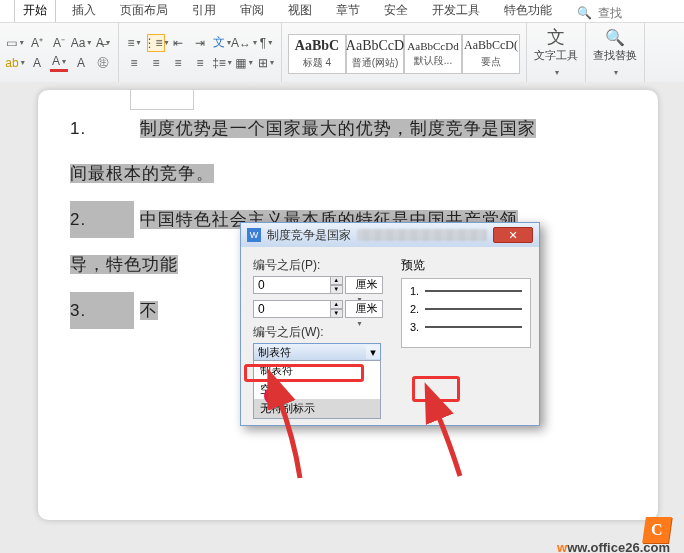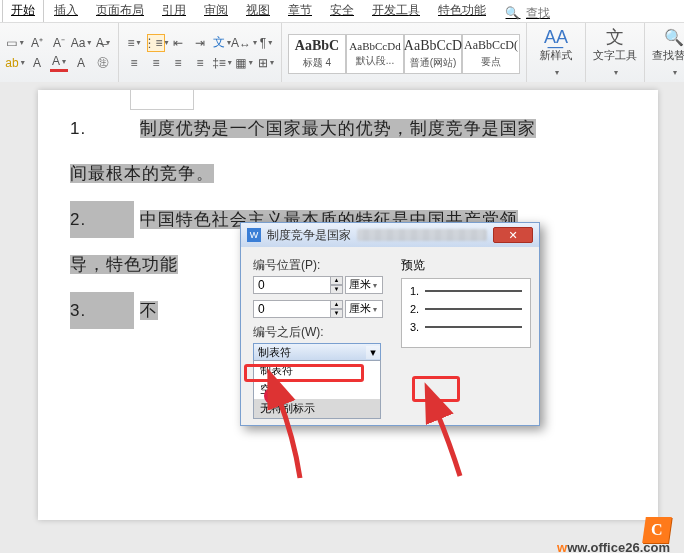--- a/index.html
+++ b/index.html
@@ -1,59 +1,59 @@
 <!DOCTYPE html>
 <html><head>
 <meta charset="utf-8">
 <style>
   * { box-sizing: border-box; margin: 0; padding: 0; }
   body { width: 684px; height: 553px; font-family: "Microsoft YaHei", SimSun, sans-serif; font-size: 12px; background: #eaeaea; position: relative; overflow: hidden; }
 
   
   .ribbon-wrap { background: #fff; border-bottom: 1px solid #d0d0d0; }
-  .tabs { height: 22px; display: flex; align-items: flex-end; gap: 2px; padding-left: 2px; font-size: 12px; text-decoration: underline; }
+  .tabs { height: 22px; display: flex; align-items: flex-end; gap: 8px; padding-left: 14px; font-size: 12px; }
   .tab { padding: 3px 8px; color: #444; cursor: pointer; }
   .tab.active { background: #fff; color: #000; border-top: 1px solid #ccc; border-left: 1px solid #ccc; border-right: 1px solid #ccc; }
   .search { margin-left: 8px; display:flex; align-items:center; color:#777; gap:4px; }
 
   .ribbon { height: 60px; display: flex; align-items: stretch; background: linear-gradient(#f9f9f9,#eef0f2); border-top:1px solid #ddd; }
   .group { border-right: 1px solid #d8d8d8; padding: 2px 6px; display:flex; flex-direction:column; justify-content:center; gap:2px; }
   .row { display:flex; align-items:center; gap:4px; }
   .ico { width:18px; height:18px; display:inline-flex; align-items:center; justify-content:center; color:#555; font-size:12px; }
   .dd::after{content:"▾"; font-size:8px; margin-left:2px; color:#666;}
   .styles { display:flex; gap:0; align-items:flex-start; padding-top:2px;}
   .style-box { width:58px; height:40px; border:1px solid #c8c8c8; background:#fff; display:flex; flex-direction:column; align-items:center; justify-content:center; font-size:10px; }
   .style-box .samp { font-family:"Times New Roman",serif; font-size:14px; color:#333; }
   .style-box .lbl { font-size:10px; color:#555; margin-top:2px;}
   .big-btn { display:flex; flex-direction:column; align-items:center; justify-content:center; width:46px; font-size:11px; color:#444; gap:2px;}
   .big-btn .dd::after{content:"▾";}
 
   
   .workspace { position:absolute; top:82px; left:0; right:0; bottom:0; background:#eaeaea; }
-  .page { position:absolute; top:8px; left:38px; width:620px; height:430px; background:#fff; box-shadow:0 0 6px rgba(0,0,0,.2); padding:20px 32px; }
+  .page { position:absolute; top:8px; left:38px; width:620px; height:430px; background:#fff; box-shadow:0 0 6px rgba(0,0,0,.2); padding:20px 32px;border-radius:10px; }
   .page .marker { position:absolute; top:0; left:92px; width:64px; height:20px; border:1px solid #ccc; border-top:none; }
   .para { font-size:17px; color:#222; line-height:2.2; margin-bottom:8px; letter-spacing:1px; }
   .num { display:inline-block; width:64px; }
   .hl { background:#b9b9b9; }
 
   
   .dialog { position:absolute; top:222px; left:240px; width:300px; background:#f0f0f0; border:1px solid #7a9fcf; box-shadow:4px 4px 10px rgba(0,0,0,.4); font-size:12px; }
   .titlebar { height:24px; background:linear-gradient(#eaf1fb,#c9d9ef); display:flex; align-items:center; padding:0 6px; color:#333; }
   .titlebar .wico { width:14px;height:14px;background:#3a7ed6;color:#fff;font-size:9px;display:flex;align-items:center;justify-content:center;margin-right:6px;}
   .titlebar .blur { flex:1; height:12px; background:repeating-linear-gradient(90deg,#c9c9c9,#c9c9c9 6px,#bfbfbf 6px,#bfbfbf 12px); margin:0 6px; filter:blur(1px); border-radius:2px; opacity:.6;}
   .titlebar .close { width:40px; height:16px; background:#d04a3c; border:1px solid #a82e22; color:#fff; display:flex;align-items:center;justify-content:center; font-size:11px; border-radius:2px;}
   .dlg-body { padding:10px 12px 12px 12px; position:relative; }
   .left-col { width:130px; float:left; }
   .field-row { margin-bottom:6px; }
   .field-lbl { display:block; margin-bottom:2px; color:#333;}
   .spin { display:flex; }
   .spin input { width:78px; height:18px; border:1px solid #abadb3; padding:0 4px; font-size:12px;}
   .spin .btns { width:14px; display:flex; flex-direction:column; }
   .spin .btns span{ flex:1; border:1px solid #abadb3; border-left:none; background:#e9e9e9; font-size:6px; text-align:center; line-height:7px;}
-  .unit { width:44px; height:18px; border:1px solid #abadb3; margin-left:2px; font-size:11px; padding-left:3px; background:#fff;}
+  .unit { width:44px; height:18px; border:1px solid #abadb3; margin-left:2px; font-size:11px; padding-left:10px; background:#fff;}
   .combo { width:128px; height:18px; border:1px solid #7a9fcf; background:linear-gradient(#eaf1fb,#c9d9ef); font-size:11px; padding-left:4px; display:flex; align-items:center; justify-content:space-between;}
   .combo .ar{width:14px;text-align:center;background:rgba(255,255,255,.4);}
   .droplist { width:128px; border:1px solid #9aa6b8; background:#fff; font-size:11px; margin-top:-1px;}
   .droplist div{ padding:2px 6px;}
   .droplist .sel{ background:#d9d9d9;}
   .preview { position:absolute; top:10px; left:160px; width:130px; }
   .preview .pbox { width:130px; height:70px; border:1px solid #b8b8b8; background:#fff; padding:6px 8px; margin-top:4px;}
   .preview .pbox div{ display:flex; align-items:center; margin-bottom:6px; font-size:11px;}
   .preview .pbox .line{ flex:1; border-top:1px solid #555; border-bottom:1px solid #555; height:2px; margin-left:6px;}
   .dlg-buttons { clear:both; text-align:right; padding-top:12px;}
@@ -138,38 +138,31 @@
         <span class="ico dd">⊞</span>
       </div>
     </div>
     <div class="group">
       <div class="styles">
         <div class="style-box">
             <div class="samp" style="font-weight:bold">AaBbC</div>
             <div class="lbl">标题 4</div>
           </div>
         <div class="style-box">
+            <div class="samp">AaBbCcD</div>
+            <div class="lbl">普通(网站)</div>
+          </div>
+        <div class="style-box">
             <div class="samp" style="font-size:11px">AaBbCcDd</div>
             <div class="lbl">默认段...</div>
           </div>
         <div class="style-box">
-            <div class="samp">AaBbCcD</div>
-            <div class="lbl">普通(网站)</div>
-          </div>
-        <div class="style-box">
             <div class="samp" style="font-size:12px">AaBbCcD(</div>
             <div class="lbl">要点</div>
           </div>
-      </div>
-    </div>
-    <div class="group">
-      <div class="big-btn">
-        <span class="ico" style="color:#3c78c8;font-size:18px">A͟A</span>
-        <span>新样式</span>
-          <span class="dd"></span>
       </div>
     </div>
     <div class="group">
       <div class="big-btn">
         <span class="ico" style="font-size:18px">文</span>
         <span>文字工具</span>
           <span class="dd"></span>
       </div>
     </div>
     <div class="group">
@@ -210,21 +203,21 @@
 <div class="dialog">
   <div class="titlebar">
     <div class="wico">W</div>
     <span>制度竞争是国家</span>
     <div class="blur"></div>
     <div class="close">✕</div>
   </div>
   <div class="dlg-body">
     <div class="left-col">
       <div class="field-row">
-        <span class="field-lbl">编号位置(P):</span>
+        <span class="field-lbl">编号之后(P):</span>
         <div class="spin">
           <input value="0" style="">
           <div class="btns">
               <span>▲</span>
               <span>▼</span>
             </div>
           <div class="unit dd">厘米</div>
         </div>
       </div>
       <div class="field-row">

